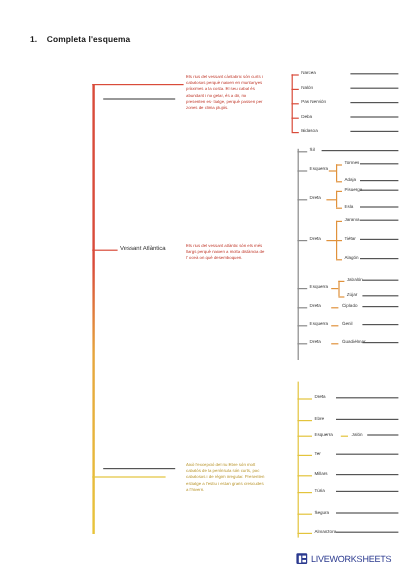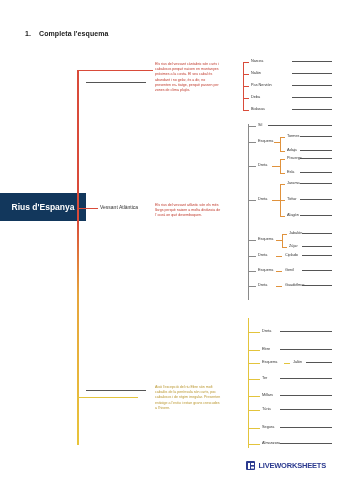--- a/index.html
+++ b/index.html
@@ -76,34 +76,31 @@
     width:9px;height:9px;background:#2b3a8f;
     position:relative;border-radius:1px;
   }
   .lw-mark:before{
     content:"";position:absolute;left:1.5px;top:1.5px;width:2px;height:6px;background:#fff;
   }
   .lw-mark:after{
     content:"";position:absolute;left:4.5px;top:1.5px;width:3px;height:2.2px;background:#fff;
     box-shadow:0 3.6px 0 0 #fff;
   }
-  .lw-text{font-size:7.5px;font-weight:bold;color:#2b3a8f;letter-spacing:-.2px;}
+  .lw-text{font-size:7.5px;font-weight:normal;color:#2b3a8f;letter-spacing:-.2px;}
 </style>
 </head>
 <body>
 
 <div class="page">
 
   <div class="task-line">
     <span class="task-num">1.</span><span>Completa l'esquema</span>
   </div>
 
-  <div class="title-plate">
-    <span>Rius d'Espanya</span>
-  </div>
 
   <div class="vert-main"></div>
 
   <div class="blank c-red" style="left:77px;top:207px;width:0px;"></div>
 
   <div class="lead c-red" style="left:77px;top:70px;width:76px;"></div>
   <div class="blank c-drk" style="left:86px;top:82px;width:60px;"></div>
 
   <div class="para orange" style="left:155px;top:62px;">Els rius del vessant càntabric són curts i cabalosos perquè naixen en muntanyes pròximes a la costa. El seu cabal és abundant i no gelar, és a dir, no presenten es- tiatge, perquè passen per zones de clima plujós.</div>
 

